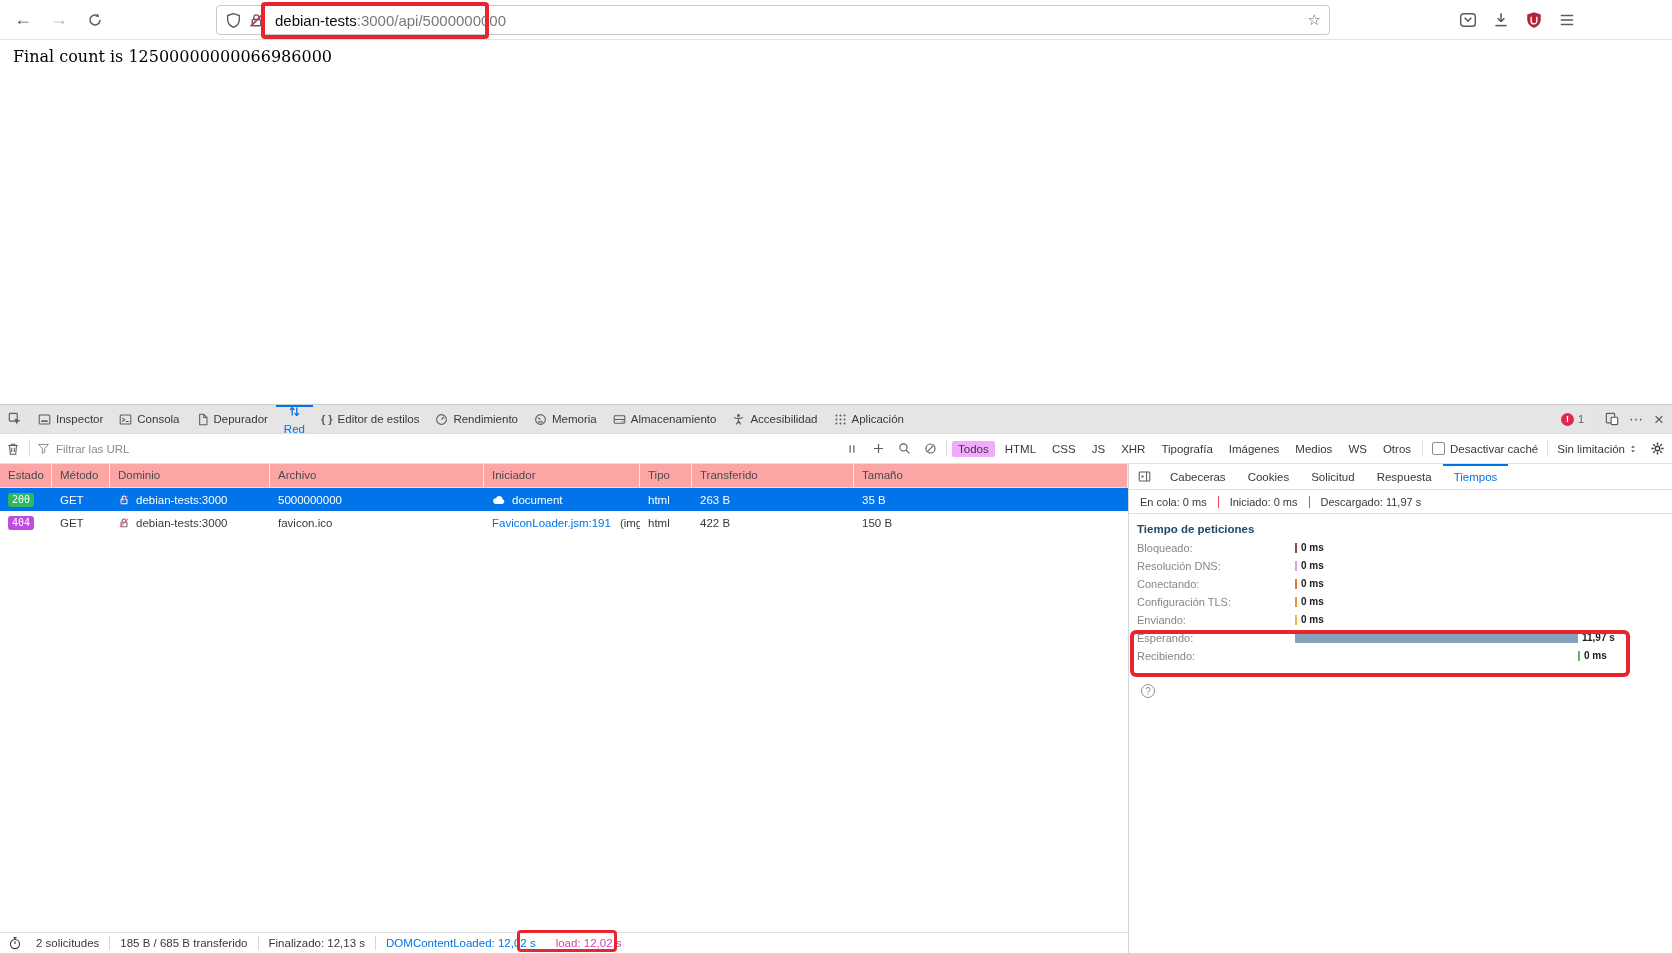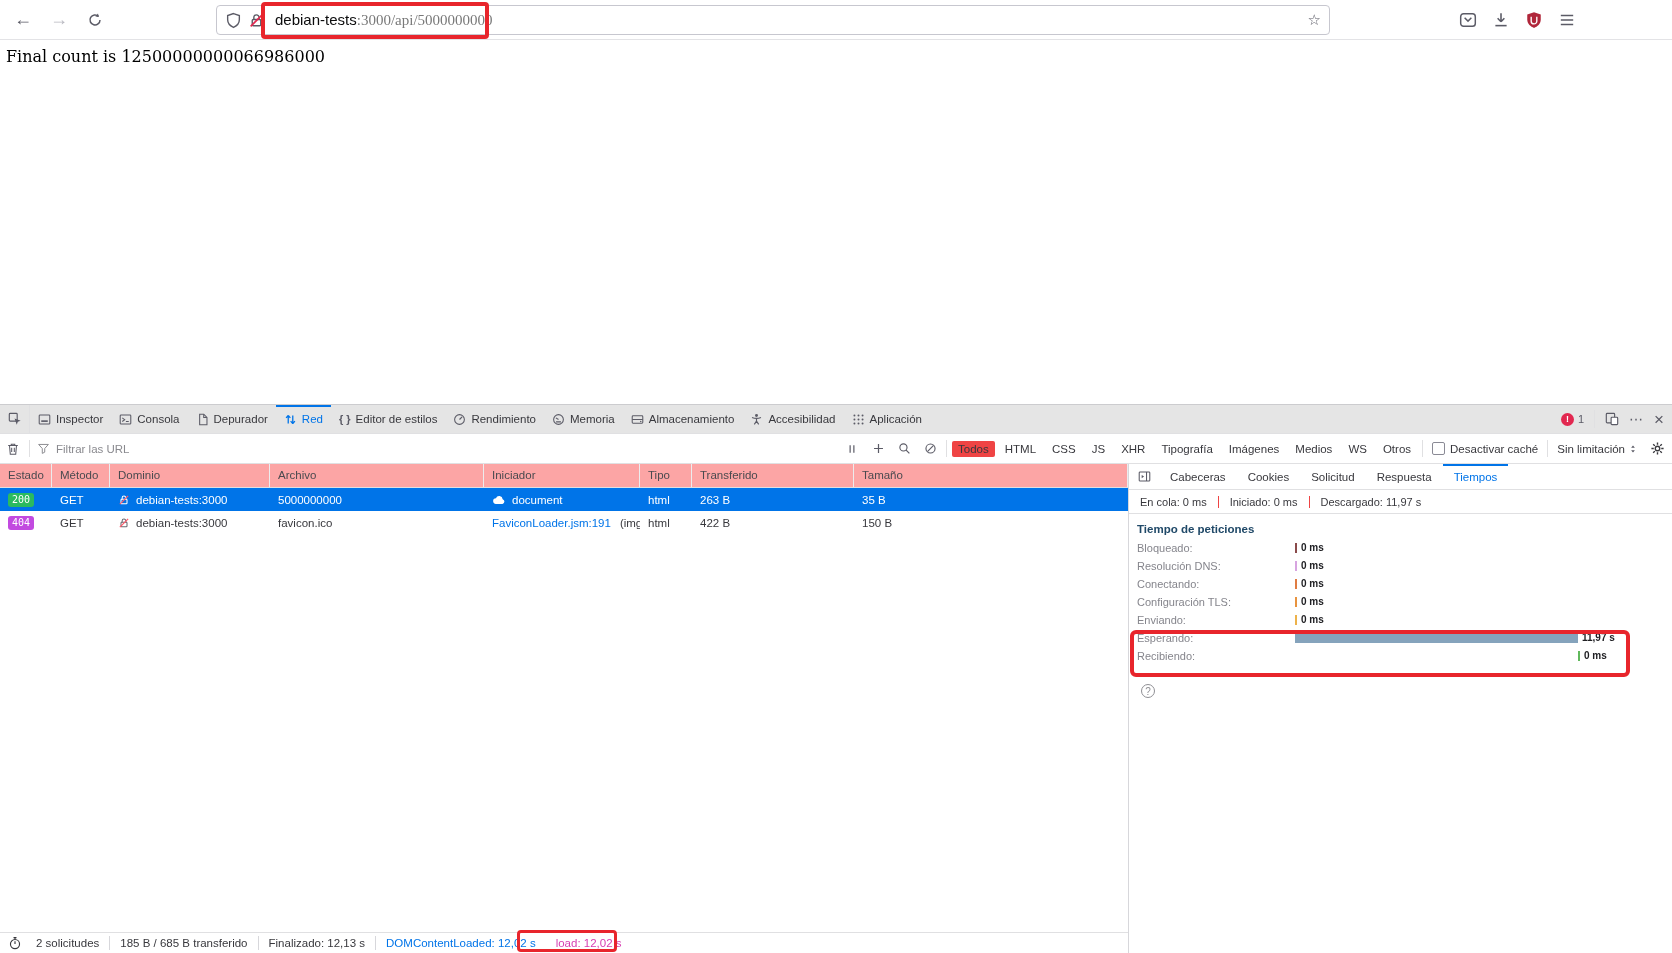--- a/index.html
+++ b/index.html
@@ -11,49 +11,49 @@
                  display:flex; align-items:center; }
   .nav-btns { display:flex; align-items:center; gap:14px; margin-left:12px; }
   .nav-ico { width:22px; height:22px; display:flex; align-items:center; justify-content:center;
              font-size:18px; color:#5b5b66; }
   .nav-ico.disabled { color:#b9b9c1; }
   .urlbar { position:absolute; left:216px; top:5px; width:1114px; height:30px; background:#fff;
             border:1px solid #c7c7cf; border-radius:4px; display:flex; align-items:center; padding:0 8px; }
   .urlbar .sep-gap { width:6px; }
   .url-text { font-size:15px; margin-left:10px; white-space:nowrap; }
   .url-host { color:#0c0c0d; }
-  .url-rest { color:#797979;font-family:Liberation Serif, serif; }
+  .url-rest { color:#797979; }
   .url-star { margin-left:auto; font-size:15px; color:#5b5b66; }
   .top-right { position:absolute; right:96px; top:0; height:40px; display:flex; align-items:center; gap:15px; }
 
   
   .page { height:364px; background:#fff; }
-  .page-text { font-family:"DejaVu Serif", serif; font-size:16px; color:#000; padding:7px 0 0 6px; }
+  .page-text { font-family:"DejaVu Serif", serif; font-size:16px; color:#000; padding:7px 0 0 13px; }
 
   
   .devtools { height:549px; border-top:1px solid #cccccf; display:flex; flex-direction:column; background:#fff; }
   .dt-tabs { height:29px; display:flex; align-items:stretch; border-bottom:1px solid #e0e0e2; background:#e5e5e5; font-size:11.5px; color:#38383d; }
   .dt-pick { width:30px; display:flex; align-items:center; justify-content:center; border-right:1px solid #e0e0e2; }
   .dt-tab { display:flex; align-items:center; gap:5px; padding:0 8px; cursor:default; white-space:nowrap; }
-  .dt-tab.active { color:#0074e8; box-shadow:inset 0 2px 0 #0074e8; }
+  .dt-tab.active { color:#0074e8; box-shadow:inset 0 2px 0 #0074e8;flex-direction:column; }
   .dt-tab .ticon { display:flex; align-items:center; }
   .dt-right { margin-left:auto; display:flex; align-items:center; gap:10px; padding-right:8px; }
   .err-badge { display:flex; align-items:center; gap:4px; font-size:11px; color:#5b5b66; }
   .err-dot { width:13px; height:13px; border-radius:50%; background:#e22850; color:#fff; font-size:9px;
              font-weight:bold; display:flex; align-items:center; justify-content:center; }
   .vsep { width:1px; height:18px; background:#e0e0e2; }
   .dots { font-size:14px; color:#5b5b66; letter-spacing:1px; }
   .xclose { font-size:17px; color:#5b5b66; line-height:1; }
 
   .net-bar { height:30px; display:flex; align-items:center; border-bottom:1px solid #e0e0e2; font-size:11.5px; color:#38383d; }
   .nb-ico { display:flex; align-items:center; justify-content:center; width:26px; }
   .nb-sep { width:1px; height:17px; background:#e0e0e2; margin:0 3px; }
   .filter-box { display:flex; align-items:center; gap:6px; color:#8a8a8f; margin-left:4px; flex:1; }
   .pill { padding:2px 6px; border-radius:2px; margin:0 2px; white-space:nowrap; }
-  .pill.active { background:#ef4444; }
+  .pill.active { background:#f0abfc; }
   .cache-wrap { display:flex; align-items:center; gap:5px; margin:0 6px; white-space:nowrap; }
   .cbox { width:13px; height:13px; border:1px solid #8a8a95; border-radius:2px; background:#fff; }
   .throttle { display:flex; align-items:center; gap:3px; margin:0 6px; white-space:nowrap; }
 
   .dt-body { flex:1; display:flex; min-height:0; }
   .net-left { width:1128px; display:flex; flex-direction:column; min-height:0; }
   .net-right { flex:1; border-left:1px solid #d7d7db; display:flex; flex-direction:column; }
 
   .grid-row { display:grid; grid-template-columns:52px 58px 160px 214px 156px 52px 162px 1fr; }
   .thead { height:24px; line-height:23px; font-size:11.5px; color:#4a4a4f; border-bottom:1px solid #e0e0e2; background:#fca5a5; }

